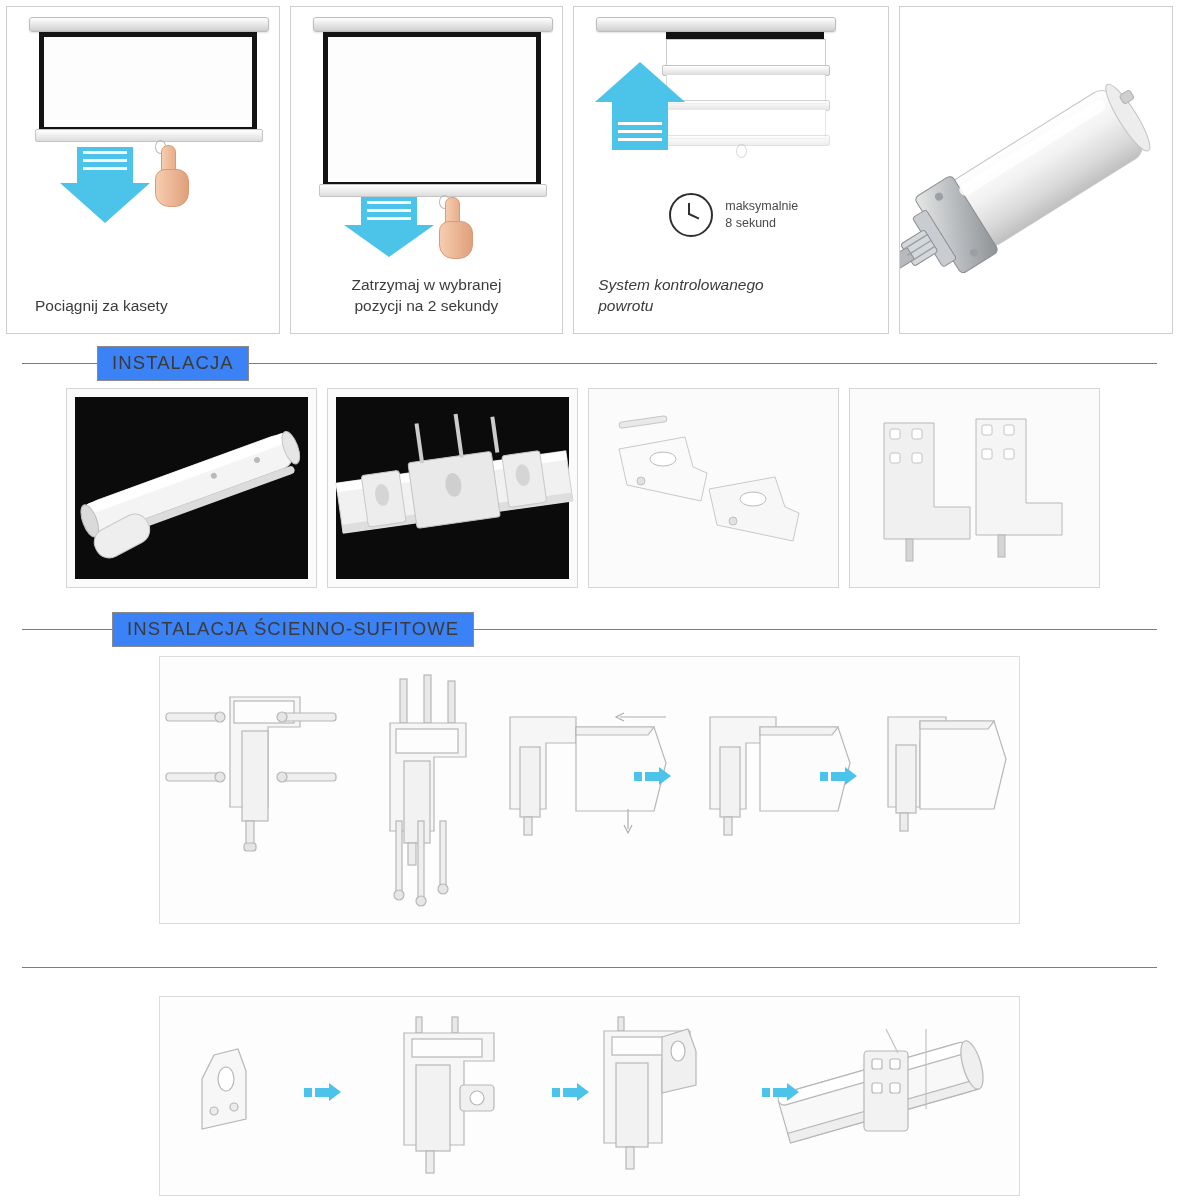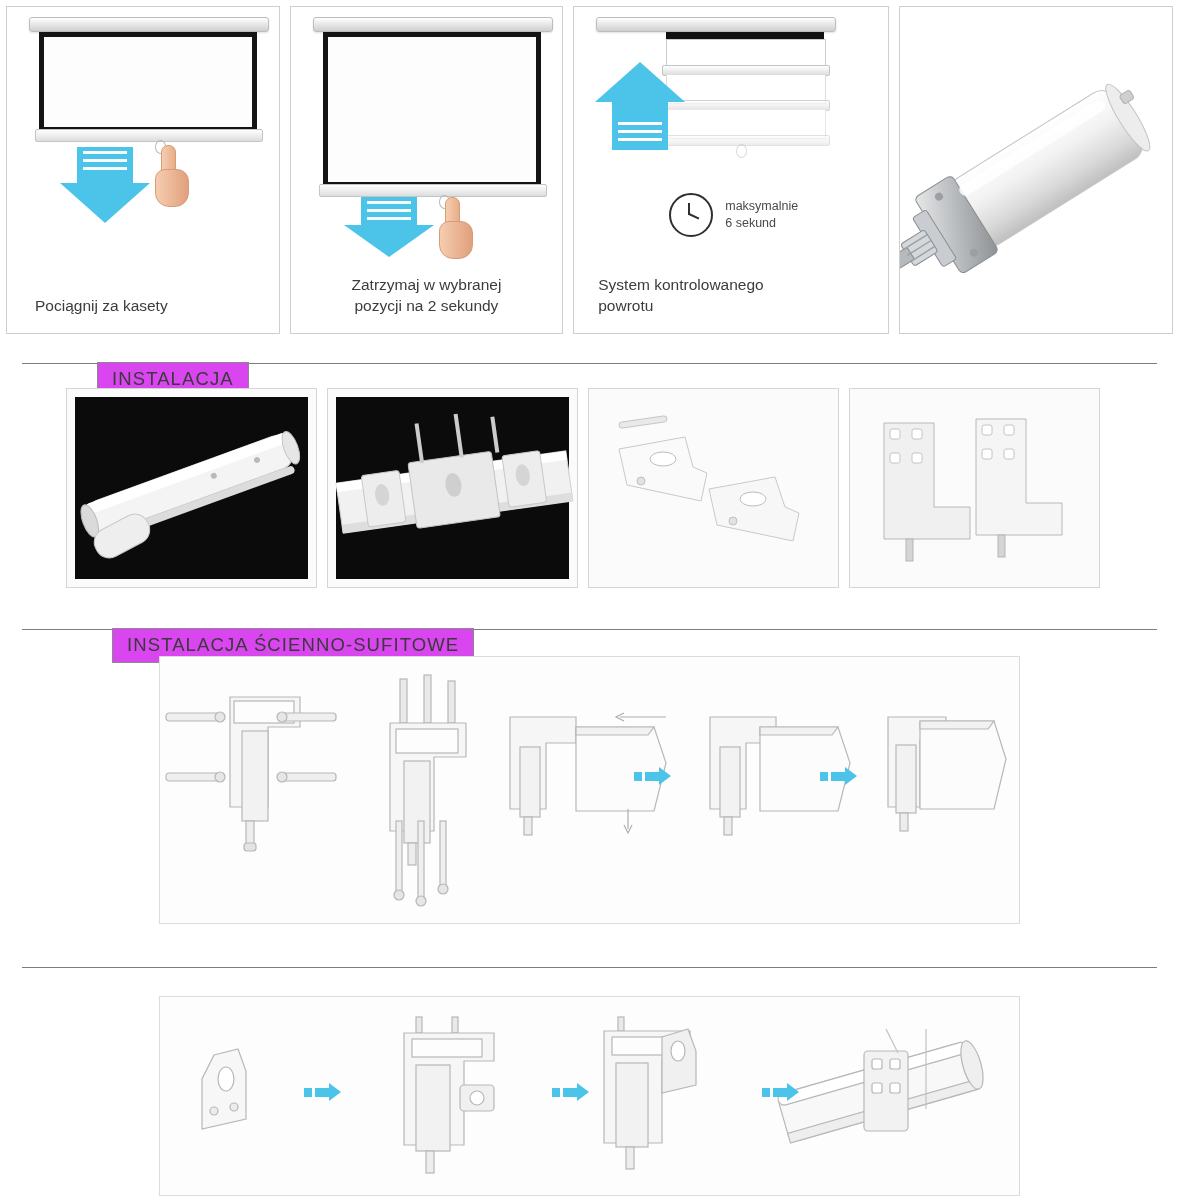--- a/index.html
+++ b/index.html
@@ -222,22 +222,22 @@
   .section-header .rule {
     position: absolute;
     top: 17px;
     left: 22px;
     right: 22px;
     height: 1px;
     background: #7d7d7d;
   }
   .section-header .label {
     position: absolute;
-    top: 16px;
-    background: #d946ef;
+    top: 0;
+    background: #3b82f6;
     border: 1px solid #8a8a8a;
     padding: 5px 14px 6px 14px;
     font-size: 18.5px;
     letter-spacing: 1.1px;
     color: #3a3a3a;
     white-space: nowrap;
   }
 
   
   .photo-row {
@@ -368,24 +368,24 @@
       <div class="stripes">
           <i></i>
           <i></i>
           <i></i>
         </div>
     </div>
     <div class="clock-row" style="left:95px; top:186px;">
       <div class="clock"></div>
       <div class="clock-text">
         <div>maksymalnie</div>
-        <div>6 sekund</div>
+        <div>8 sekund</div>
       </div>
     </div>
-    <div class="panel-caption left-align" style="white-space:pre-line; padding-left:24px;">System kontrolowanego
+    <div class="panel-caption left-align" style="white-space:pre-line; padding-left:24px;font-style:italic;">System kontrolowanego
 powrotu</div>
   </div>
 
   <div class="panel panel-4">
     <div class="tube-area">
       <svg width="283" height="332" viewBox="0 0 283 332" xmlns="http://www.w3.org/2000/svg" aria-hidden="true">
         <defs>
           <linearGradient id="tubeGrad" x1="0" y1="0" x2="0" y2="1">
             <stop offset="0%" stop-color="#ffffff"></stop>
             <stop offset="40%" stop-color="#f2f2f2"></stop>

